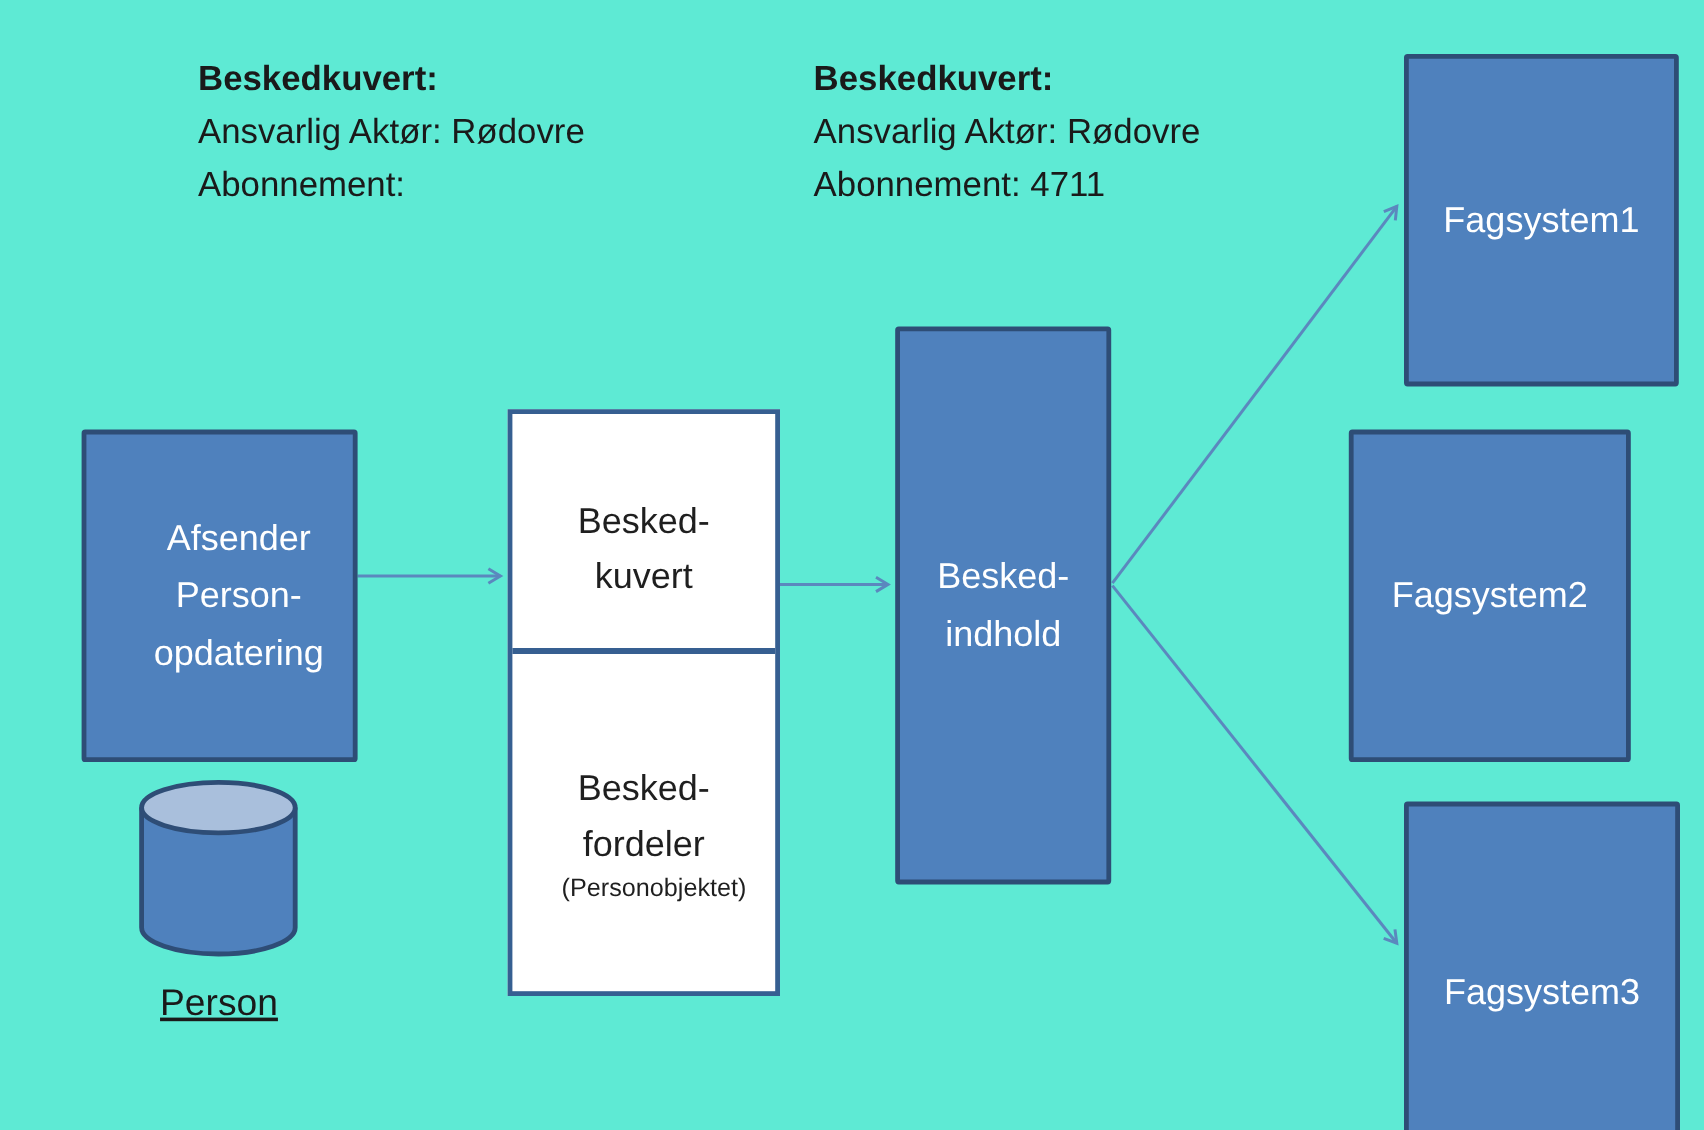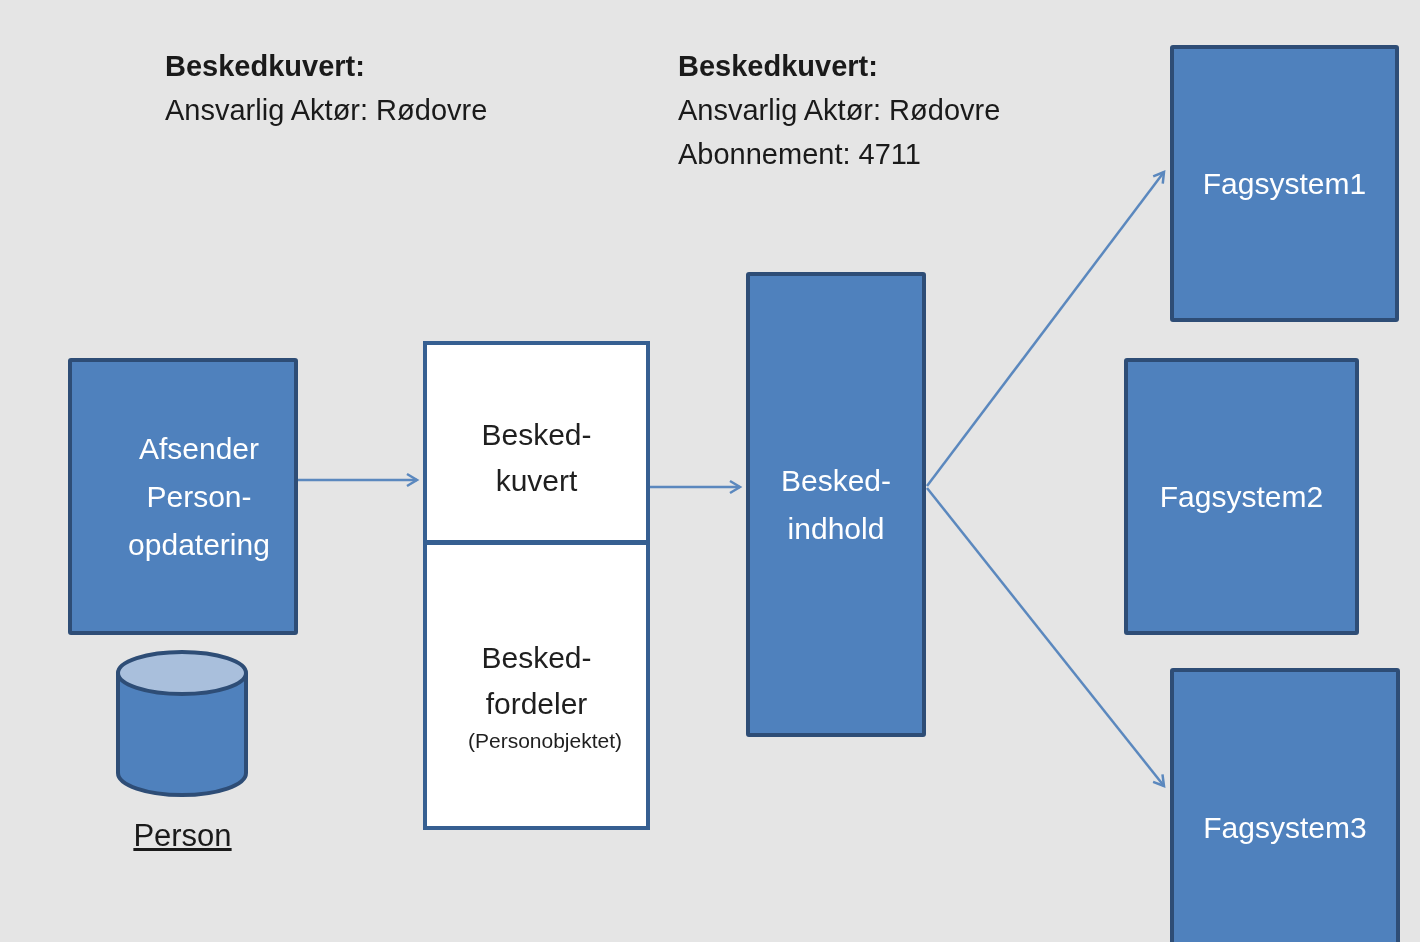--- a/index.html
+++ b/index.html
@@ -1,19 +1,19 @@
 <!DOCTYPE html>
 <html><head>
 <meta charset="utf-8">
 <style>
   html,body{margin:0;padding:0;background:#ffffff;}
   #canvas{
     position:relative;
     width:1420px;height:942px;
-    background:#e5e5e5;
+    background:#5eead4;
     font-family:"Liberation Sans", sans-serif;
     overflow:hidden;
   }
   
   .annotation{
     position:absolute;
     color:#1a1a1a;
     font-size:29px;
     line-height:44px;
     white-space:nowrap;
@@ -109,20 +109,21 @@
 
     <g>
       <path d="M118,673 L118,773 A64,22 0 0 0 246,773 L246,673" fill="#4f81bd" stroke="#2e4d76" stroke-width="4" stroke-linejoin="round"></path>
       <ellipse cx="182" cy="673" rx="64" ry="21" fill="#a9bfdc" stroke="#2e4d76" stroke-width="4"></ellipse>
     </g>
   </svg>
 
   <div class="annotation" id="annotation-left">
     <span class="ann-title">Beskedkuvert:</span>
     <span class="ann-line">Ansvarlig Aktør: Rødovre</span>
+    <span class="ann-line">Abonnement:</span>
   </div>
 
   <div class="annotation" id="annotation-right">
     <span class="ann-title">Beskedkuvert:</span>
     <span class="ann-line">Ansvarlig Aktør: Rødovre</span>
     <span class="ann-line">Abonnement: 4711</span>
   </div>
 
   <div class="node" id="afsender-box">
     <span>Afsender</span>

